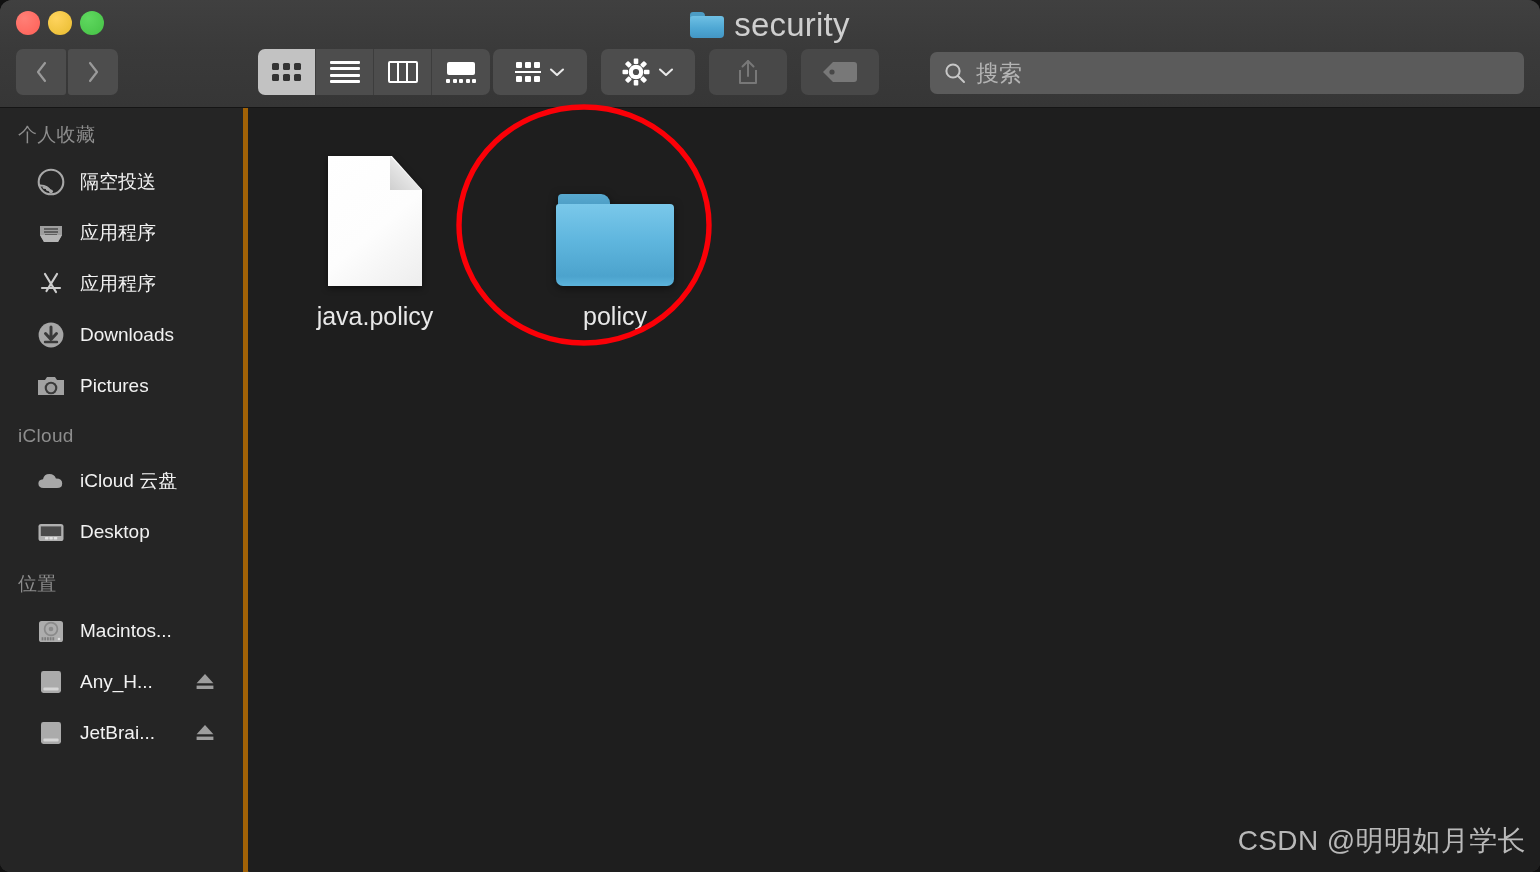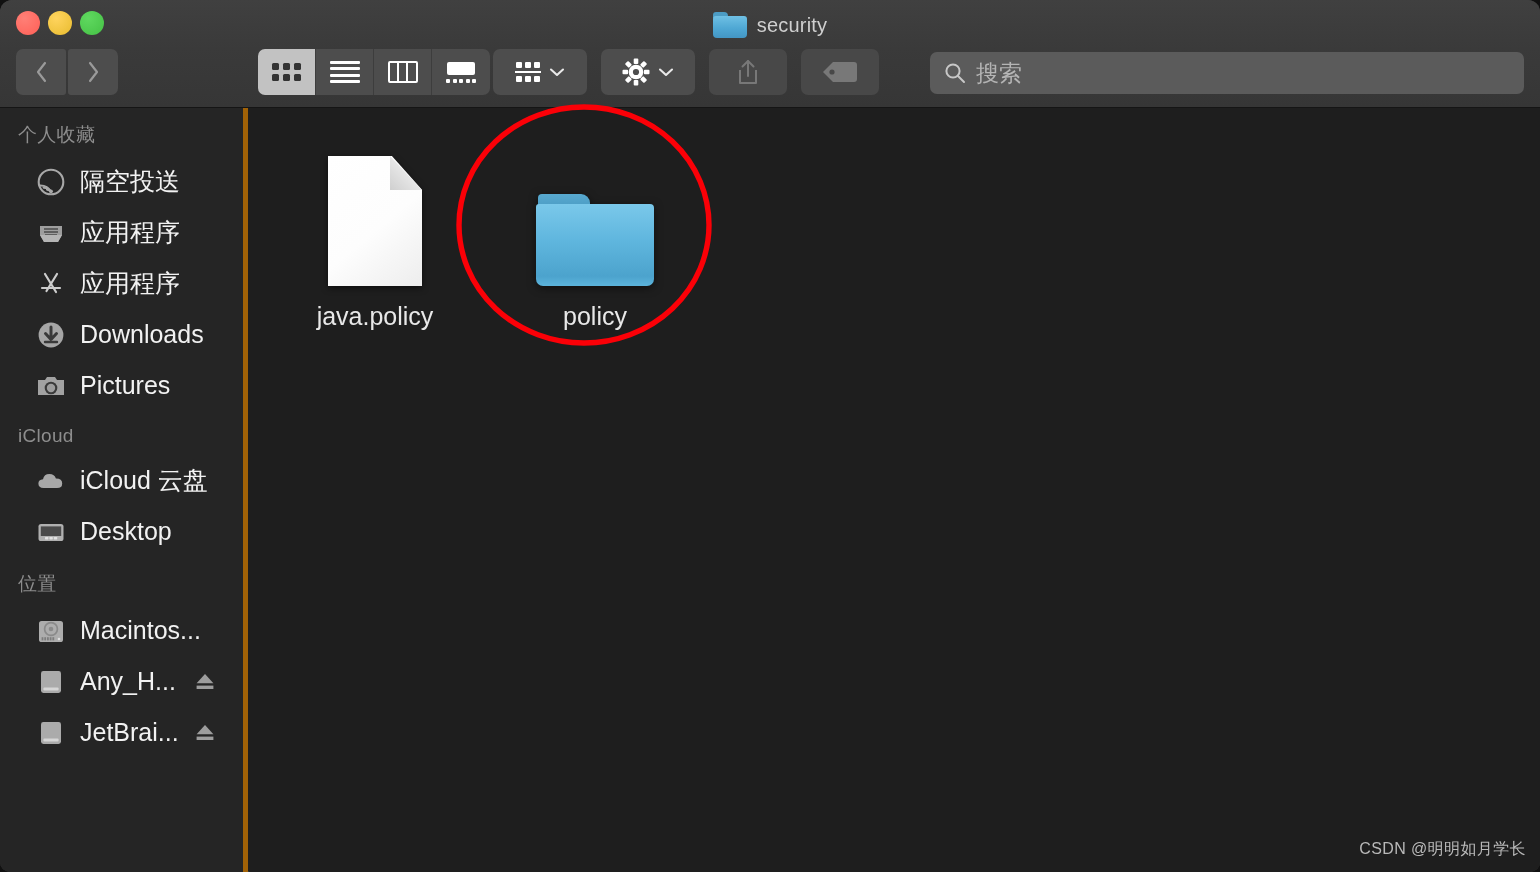--- a/index.html
+++ b/index.html
@@ -30,21 +30,21 @@
   .light { width:24px; height:24px; border-radius:50%; }
   .light.red    { background:radial-gradient(circle at 35% 30%, #ff8077, #ff5f56); }
   .light.yellow { background:radial-gradient(circle at 35% 30%, #ffd45e, #e8bb2e); }
   .light.green  { background:radial-gradient(circle at 35% 30%, #5fd85f, #45c145); }
 
   .title {
     position:absolute; left:0; top:6px; width:1540px; height:38px;
     display:flex; align-items:center; justify-content:center; gap:10px;
   }
   .title-text {
-    font-size:20px; color:#cfcfcf; letter-spacing:0.2px;
+    font-size:33px; color:#cfcfcf; letter-spacing:0.2px;
   }
   .folder-mini { width:34px; height:26px; position:relative; }
   .folder-mini .tab {
     position:absolute; left:0; top:0; width:15px; height:6px;
     background:#4c9cc4; border-radius:3px 4px 0 0;
   }
   .folder-mini .body {
     position:absolute; left:0; top:4px; width:34px; height:22px;
     background:linear-gradient(to bottom,#6fc0e4 0%,#4fa8d4 55%,#4396c4 100%);
     border-radius:3px 3px 4px 4px;
@@ -124,27 +124,27 @@
     padding-top:14px;
   }
   .sb-group-title {
     font-size:19px; color:#8d8d8d; padding:0 0 8px 18px; letter-spacing:0.3px;
   }
   .sb-group { margin-bottom:14px; }
   .sb-item {
     height:51px; display:flex; align-items:center; gap:14px; padding-left:36px; position:relative;
   }
   .sb-ico { width:30px; height:30px; flex:0 0 30px; display:flex; align-items:center; justify-content:center; }
-  .sb-label { font-size:25px; color:#f2f2f2; white-space:nowrap; }
+  .sb-label { font-size:19px; color:#f2f2f2; white-space:nowrap; }
   .sb-group-title + .sb-item { }
   .eject { position:absolute; right:28px; top:50%; transform:translateY(-50%); width:20px; height:18px; }
 
   
   .content { position:absolute; left:249px; top:108px; width:1291px; height:764px; background:#1e1e1e; }
-  .icon-grid { position:absolute; left:16px; top:4px; display:flex; }
+  .icon-grid { position:absolute; left:16px; top:4px; display:flex;gap:20px; }
   .cell { width:220px; display:flex; flex-direction:column; align-items:center; }
   .cell .art { height:180px; display:flex; align-items:flex-end; justify-content:center; padding-bottom:6px; }
   .cell .name { font-size:25px; color:#e8e8e8; margin-top:10px; }
 
   .doc { position:relative; width:94px; height:130px; filter:drop-shadow(0 2px 3px rgba(0,0,0,0.55)); }
   .doc .pg {
     position:absolute; inset:0;
     background:linear-gradient(140deg,#ffffff 0%,#fdfdfd 55%,#ededed 100%);
     clip-path:polygon(0 0, 68% 0, 100% 26%, 100% 100%, 0 100%);
   }
@@ -164,21 +164,21 @@
     position:absolute; left:0; top:10px; width:118px; height:82px;
     background:linear-gradient(to bottom,#7ac8ea 0%,#5fb6de 45%,#4ca3cd 88%,#5cb4dc 100%);
     border-radius:3px 4px 7px 7px;
   }
 
   
   .annot { position:absolute; left:455px; top:103px; width:258px; height:244px; pointer-events:none; }
 
   .watermark {
     position:absolute; right:14px; bottom:12px;
-    font-size:16px; color:#b9b9b9; letter-spacing:0.4px;
+    font-size:28px; color:#b9b9b9; letter-spacing:0.4px;
   }
 </style>
 </head>
 <body>
 
 <div id="screen">
   <div class="window">
 
     <div class="toolbar">
 

